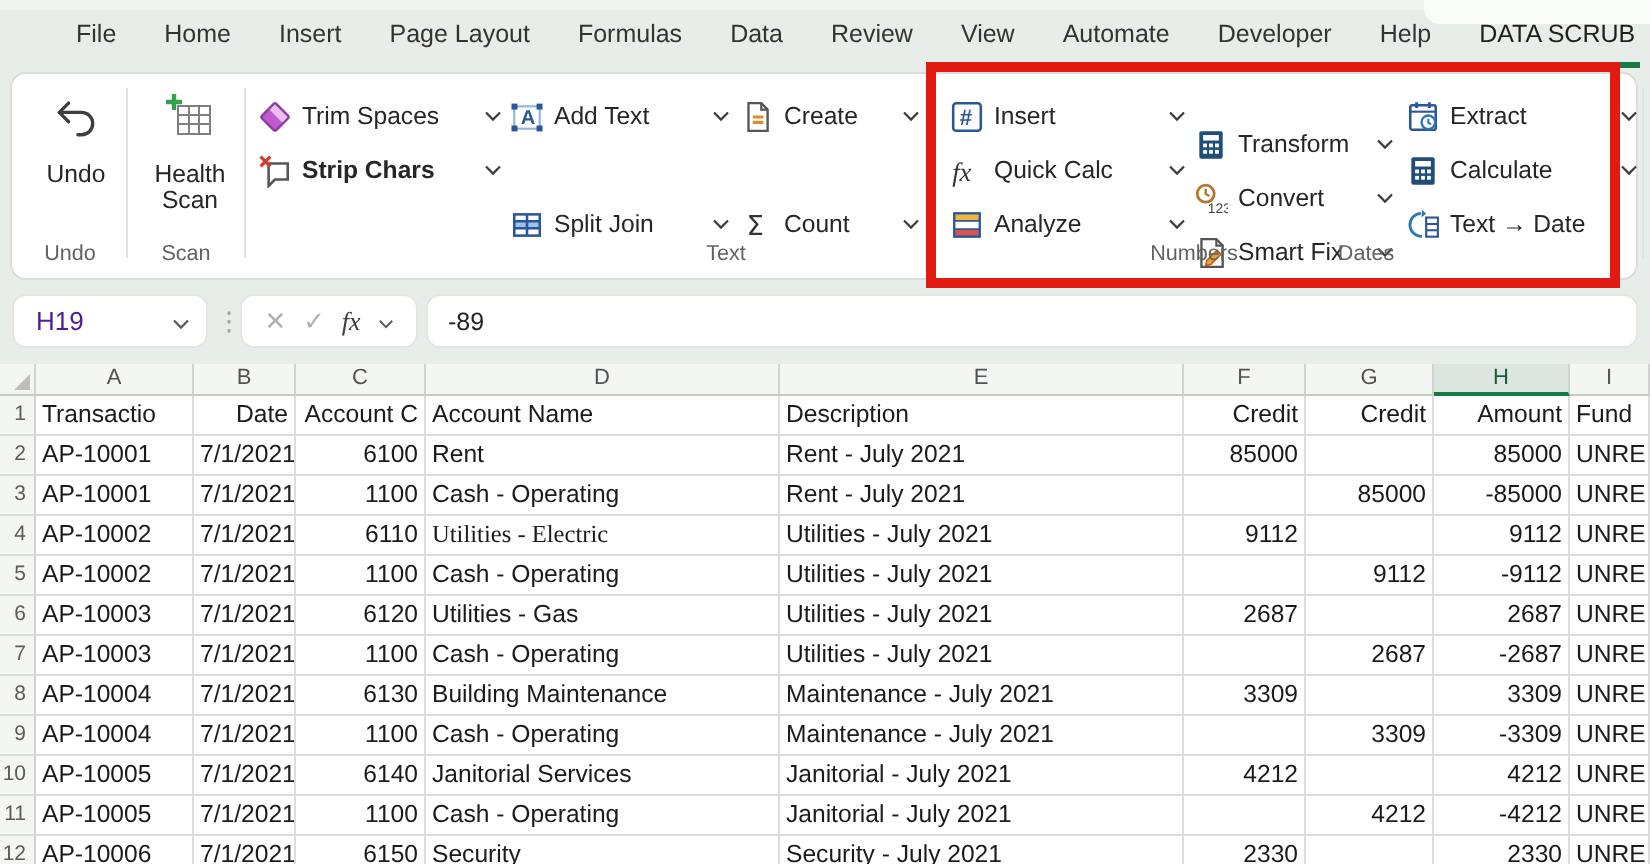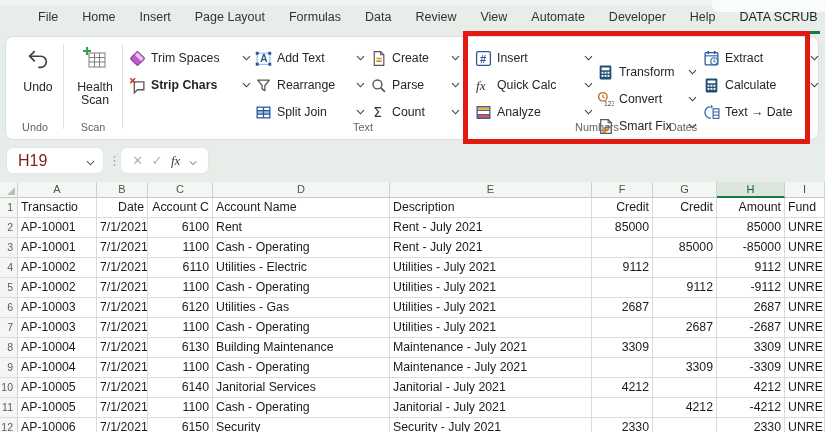--- a/index.html
+++ b/index.html
@@ -25,21 +25,21 @@
   .rbtn .icon{width:17px;height:17px;flex:0 0 17px;display:inline-flex;align-items:center;justify-content:center;}
   .rbtn .lbl{font-size:12.3px;color:#262626;margin-left:5px;white-space:nowrap;}
   .rbtn .chev{margin-left:auto;margin-right:2px;display:inline-flex;}
   .glabel{position:absolute;top:84px;font-size:10.8px;color:#5f645f;transform:translateX(-50%);white-space:nowrap;}
   
   #redbox{position:absolute;left:463px;top:31px;width:347px;height:113px;border:5px solid #e11b12;
     box-sizing:border-box;z-index:30;pointer-events:none;}
   
   #namebox{position:absolute;left:6px;top:147px;width:98px;height:27px;background:#fff;border:1px solid #e2e7e2;
     border-radius:7px;box-sizing:border-box;display:flex;align-items:center;padding:0 8px 0 11px;}
-  #namebox .nbtext{font-size:16px;color:#7f1d1d;flex:1;}
+  #namebox .nbtext{font-size:13px;color:#4c1d95;flex:1;}
   #fbdots{position:absolute;left:108px;top:152px;width:8px;height:18px;color:#9aa29b;font-size:13px;line-height:18px;text-align:center;}
   #fxbox{position:absolute;left:120px;top:147px;width:89px;height:27px;background:#fff;border:1px solid #e2e7e2;
     border-radius:7px;box-sizing:border-box;display:flex;align-items:center;justify-content:space-around;padding:0 7px;}
   .fxcancel,.fxenter{font-size:13px;color:#aeb2ae;}
   .fxlabel{font-size:13px;font-style:italic;color:#3c3c3c;font-family:"Liberation Serif","DejaVu Serif",serif;}
   #fbar{position:absolute;left:213px;top:147px;width:606px;height:27px;background:#fff;border:1px solid #e2e7e2;
     border-radius:7px;box-sizing:border-box;display:flex;align-items:center;padding:0 10px;font-size:12.5px;color:#222;}
   
   #grid{position:absolute;left:0;top:182px;width:825px;height:250px;background:#fff;overflow:hidden;}
   .hrow{display:flex;height:16px;}
@@ -146,33 +146,20 @@
               <text x="5" y="11.5" font-size="9.5" font-weight="bold" fill="#2b579a" font-family="Liberation Sans,sans-serif">A</text>
             </svg>
           </span>
           <span class="lbl">Add Text</span>
           <span class="chev">
             <svg width="9" height="6" viewBox="0 0 9 6">
               <path d="M1 1.2 L4.5 4.8 L8 1.2" fill="none" stroke="#3e3e3e" stroke-width="1.1"></path>
             </svg>
           </span>
         </div>
-        <div class="rbtn" style="top: 27px;">
-          <span class="icon">
-            <svg width="17" height="17" viewBox="0 0 16 16">
-              <path d="M2.5 3 h11 l-4.2 5 v4.8 l-2.6 -1.6 v-3.2 z" fill="none" stroke="#555" stroke-width="1.2" stroke-linejoin="round"></path>
-            </svg>
-          </span>
-          <span class="lbl">Rearrange</span>
-          <span class="chev">
-            <svg width="9" height="6" viewBox="0 0 9 6">
-              <path d="M1 1.2 L4.5 4.8 L8 1.2" fill="none" stroke="#3e3e3e" stroke-width="1.1"></path>
-            </svg>
-          </span>
-        </div>
         <div class="rbtn" style="top: 54px;">
           <span class="icon">
             <svg width="17" height="17" viewBox="0 0 16 16">
               <rect x="2" y="6.2" width="12" height="3.3" fill="#9dc3e6"></rect>
               <g stroke="#2b579a" fill="none" stroke-width="1.2">
                 <rect x="2" y="3" width="12" height="10"></rect>
                 <path d="M2 6.2 h12 M2 9.5 h12 M8 3 v10"></path>
               </g>
             </svg>
           </span>
@@ -187,34 +174,20 @@
       <div class="rcol" style="left: 364px; top: 9px; width: 92px; height: 81px;">
         <div class="rbtn" style="top: 0px;">
           <span class="icon">
             <svg width="17" height="17" viewBox="0 0 16 16">
               <path d="M4 1.5 h6 l3 3 v10 h-9 z" fill="#fff" stroke="#555" stroke-width="1.1"></path>
               <path d="M10 1.5 v3 h3" fill="none" stroke="#555" stroke-width="1"></path>
               <path d="M6 8 h5 M6 10.5 h5" stroke="#e08c2d" stroke-width="1.5"></path>
             </svg>
           </span>
           <span class="lbl">Create</span>
-          <span class="chev">
-            <svg width="9" height="6" viewBox="0 0 9 6">
-              <path d="M1 1.2 L4.5 4.8 L8 1.2" fill="none" stroke="#3e3e3e" stroke-width="1.1"></path>
-            </svg>
-          </span>
-        </div>
-        <div class="rbtn" style="top: 27px;">
-          <span class="icon">
-            <svg width="17" height="17" viewBox="0 0 16 16">
-              <circle cx="7" cy="7" r="4.2" fill="none" stroke="#555" stroke-width="1.3"></circle>
-              <path d="M10.2 10.2 L14 14" stroke="#555" stroke-width="1.6"></path>
-            </svg>
-          </span>
-          <span class="lbl">Parse</span>
           <span class="chev">
             <svg width="9" height="6" viewBox="0 0 9 6">
               <path d="M1 1.2 L4.5 4.8 L8 1.2" fill="none" stroke="#3e3e3e" stroke-width="1.1"></path>
             </svg>
           </span>
         </div>
         <div class="rbtn" style="top: 54px;">
           <span class="icon">
             <svg width="17" height="17" viewBox="0 0 16 16">
               <text x="3" y="12.5" font-size="13" fill="#333" font-family="DejaVu Sans,sans-serif">Σ</text>
@@ -397,20 +370,23 @@
   </div>
   <div id="fbdots">⋮</div>
   <div id="fxbox">
     <span class="fxcancel">✕</span>
     <span class="fxenter">✓</span>
     <span class="fxlabel">fx</span>
     <span><svg width="8" height="6" viewBox="0 0 9 6">
           <path d="M1 1.2 L4.5 4.8 L8 1.2" fill="none" stroke="#5a5a5a" stroke-width="1.1"></path>
         </svg></span>
   </div>
+  <div id="fbar">
+    <span>-89</span>
+  </div>
 
   <div id="grid">
       <div class="hrow">
         <div class="hcell corner" style="width: 18px;">
           <span class="tri"></span>
         </div>
         <div class="hcell" style="width: 79px;">A</div>
         <div class="hcell" style="width: 51px;">B</div>
         <div class="hcell" style="width: 65px;">C</div>
         <div class="hcell" style="width: 177px;">D</div>
@@ -454,21 +430,21 @@
         <div class="cell r" style="width: 61px;"></div>
         <div class="cell r" style="width: 64px;">85000</div>
         <div class="cell r" style="width: 68px;">-85000</div>
         <div class="cell" style="width: 40px;">UNRE</div>
       </div>
       <div class="grow">
         <div class="gut" style="width: 18px;">4</div>
         <div class="cell" style="width: 79px;">AP-10002</div>
         <div class="cell r" style="width: 51px;">7/1/2021</div>
         <div class="cell r" style="width: 65px;">6110</div>
-        <div class="cell" style="width: 177px;">Utilities - Electric</div>
+        <div class="cell" style="width: 177px; font-family: Liberation Serif, serif;">Utilities - Electric</div>
         <div class="cell" style="width: 202px;">Utilities - July 2021</div>
         <div class="cell r" style="width: 61px;">9112</div>
         <div class="cell r" style="width: 64px;"></div>
         <div class="cell r" style="width: 68px;">9112</div>
         <div class="cell" style="width: 40px;">UNRE</div>
       </div>
       <div class="grow">
         <div class="gut" style="width: 18px;">5</div>
         <div class="cell" style="width: 79px;">AP-10002</div>
         <div class="cell r" style="width: 51px;">7/1/2021</div>

